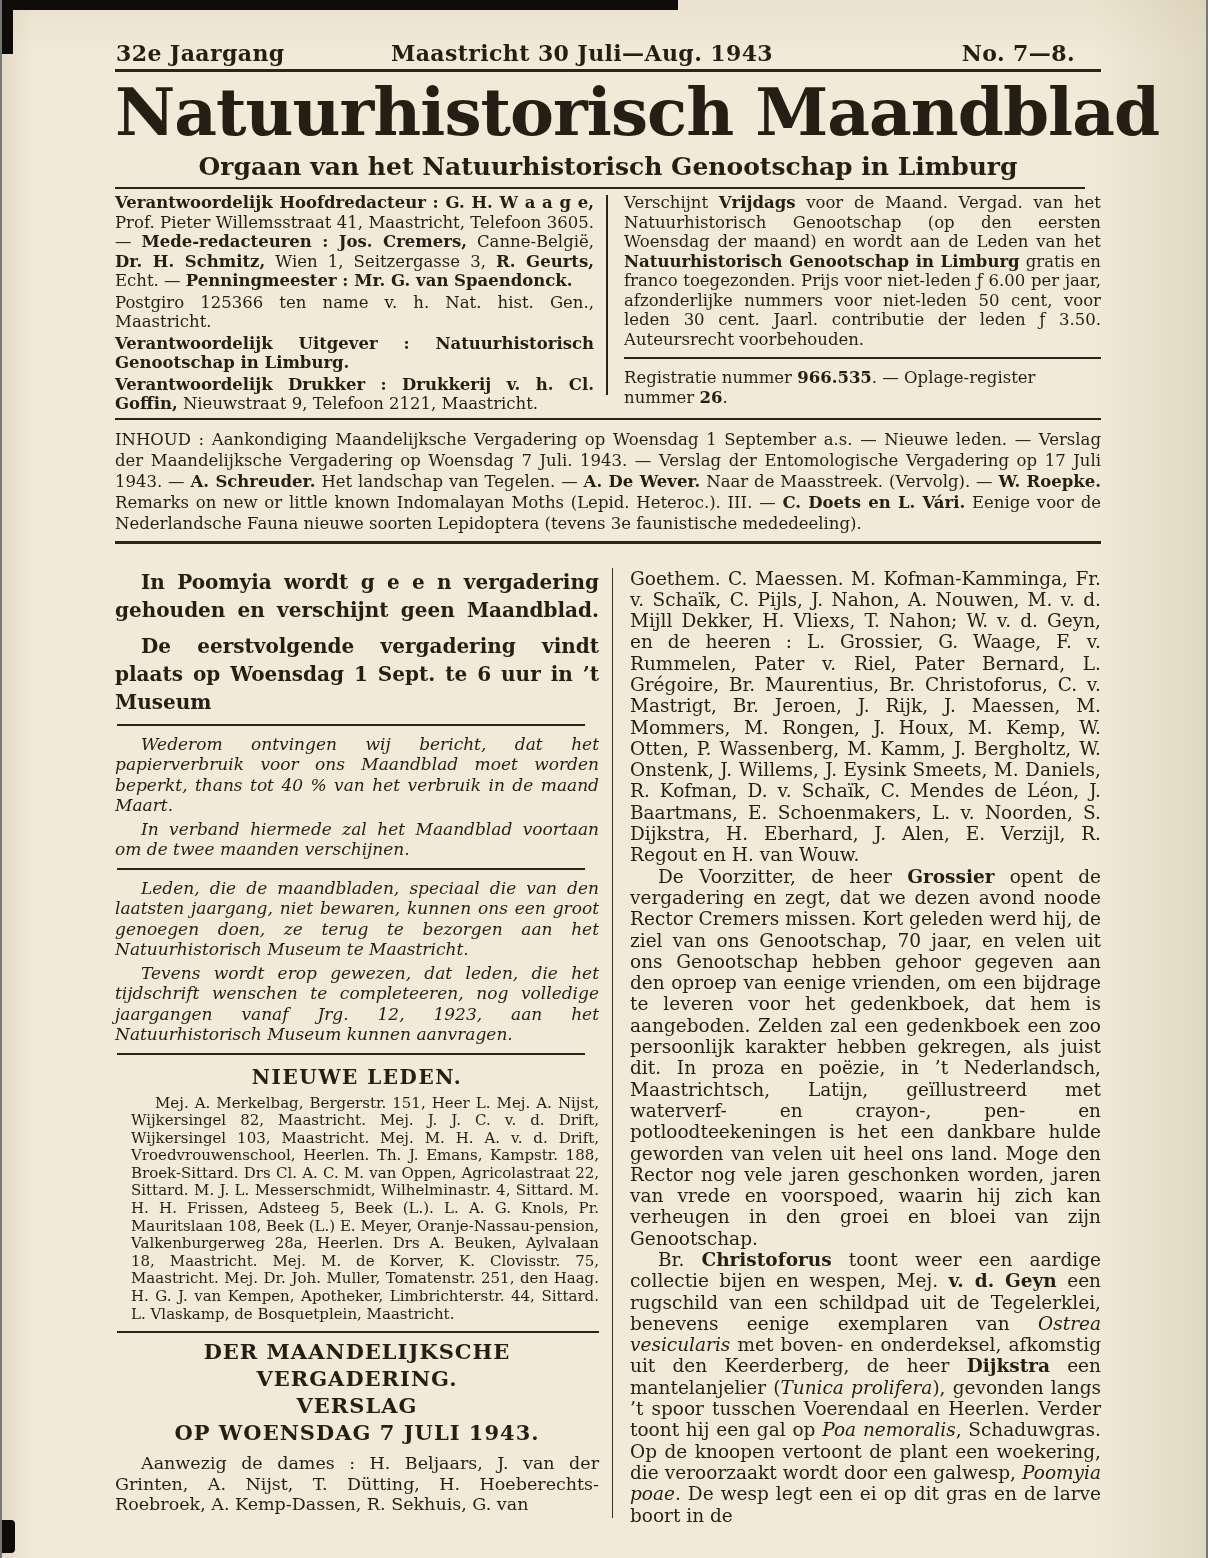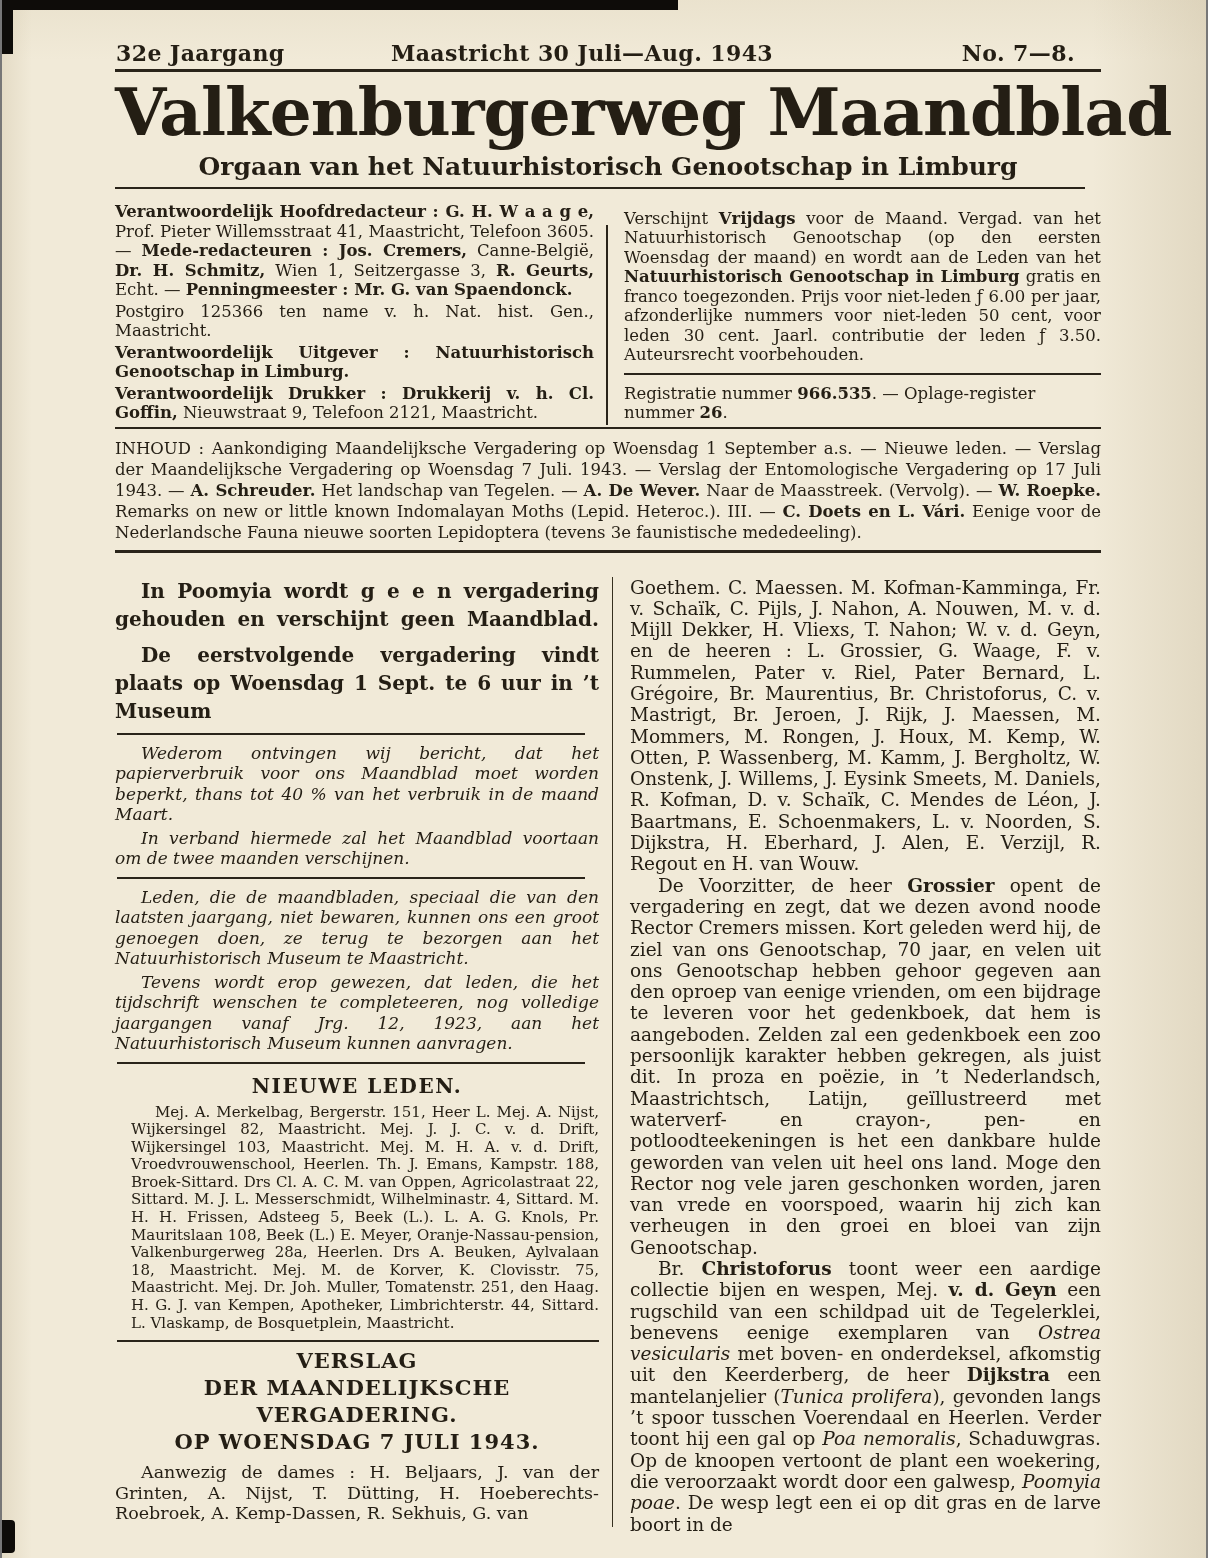--- a/index.html
+++ b/index.html
@@ -35,21 +35,21 @@
   .rule-mast{margin-top:2px;}
   .rule-toc{height:3px;margin-top:7px;}
 
   .title{
     margin:2px 0 0 0;font-size:66px;line-height:76px;font-weight:bold;
     text-align:center;white-space:nowrap;letter-spacing:-1px;
   }
   .subtitle{margin-top:2px;font-size:25px;line-height:30px;font-weight:bold;text-align:center;}
 
   
-  .masthead{display:flex;margin-top:13px;align-items:flex-end;}
+  .masthead{display:flex;margin-top:4px;}
   .m-left{width:479px;}
   .m-vdiv{width:2px;background:#2a241a;margin:2px 16px 0 12px;height:200px;}
   .m-right{flex:1;}
   .masthead p{margin:0 0 2px 0;font-size:16.5px;line-height:19.5px;text-align:justify;}
   .m-right .rule{margin-top:8px;margin-bottom:9px;}
   .m-reg{text-align:left !important;}
 
   .inhoud{margin:9px 0 0 0;font-size:16.5px;line-height:21px;text-align:justify;}
 
   
@@ -91,21 +91,21 @@
 
   <div class="content">
 
     <div class="h-row">
       <span class="h-vol">32e Jaargang</span>
       <span class="h-date">Maastricht 30 Juli—Aug. 1943</span>
       <span class="h-issue">No. 7—8.</span>
     </div>
     <div class="rule rule-head"></div>
 
-    <h1 class="title">Valkenburgerweg Maandblad</h1>
+    <h1 class="title">Natuurhistorisch Maandblad</h1>
     <div class="subtitle">Orgaan van het Natuurhistorisch Genootschap in Limburg</div>
     <div class="rule rule-sub"></div>
 
     <div class="masthead">
       <div class="m-left">
         <p><span class="run-b">Verantwoordelijk Hoofdredacteur : G. H. W a a g e,</span><span> Prof. Pieter Willemsstraat 41, Maastricht, Telefoon 3605. — </span><span class="run-b">Mede-redacteuren : Jos. Cremers,</span><span> Canne-België, </span><span class="run-b">Dr. H. Schmitz,</span><span> Wien 1, Seitzergasse 3, </span><span class="run-b">R. Geurts,</span><span> Echt. — </span><span class="run-b">Penningmeester : Mr. G. van Spaendonck.</span></p>
         <p><span>Postgiro 125366 ten name v. h. Nat. hist. Gen., Maastricht.</span></p>
         <p><span class="run-b">Verantwoordelijk Uitgever : Natuurhistorisch Genootschap in Limburg.</span></p>
         <p><span class="run-b">Verantwoordelijk Drukker : Drukkerij v. h. Cl. Goffin,</span><span> Nieuwstraat 9, Telefoon 2121, Maastricht.</span></p>
       </div>
@@ -141,22 +141,22 @@
           <p><span>Leden, die de maandbladen, speciaal die van den laatsten jaargang, niet bewaren, kunnen ons een groot genoegen doen, ze terug te bezorgen aan het Natuurhistorisch Museum te Maastricht.</span></p>
           <p><span>Tevens wordt erop gewezen, dat leden, die het tijdschrift wenschen te completeeren, nog volledige jaargangen vanaf Jrg. 12, 1923, aan het Natuurhistorisch Museum kunnen aanvragen.</span></p>
         </div>
         <div class="rule col-rule"></div>
 
         <h2 class="sec-heading">NIEUWE LEDEN.</h2>
         <p class="members"><span>Mej. A. Merkelbag, Bergerstr. 151, Heer L. Mej. A. Nijst, Wijkersingel 82, Maastricht. Mej. J. J. C. v. d. Drift, Wijkersingel 103, Maastricht. Mej. M. H. A. v. d. Drift, Vroedvrouwenschool, Heerlen. Th. J. Emans, Kampstr. 188, Broek-Sittard. Drs Cl. A. C. M. van Oppen, Agricolastraat 22, Sittard. M. J. L. Messerschmidt, Wilhelminastr. 4, Sittard. M. H. H. Frissen, Adsteeg 5, Beek (L.). L. A. G. Knols, Pr. Mauritslaan 108, Beek (L.) E. Meyer, Oranje-Nassau-pension, Valkenburgerweg 28a, Heerlen. Drs A. Beuken, Aylvalaan 18, Maastricht. Mej. M. de Korver, K. Clovisstr. 75, Maastricht. Mej. Dr. Joh. Muller, Tomatenstr. 251, den Haag. H. G. J. van Kempen, Apotheker, Limbrichterstr. 44, Sittard. L. Vlaskamp, de Bosquetplein, Maastricht.</span></p>
         <div class="rule col-rule wide"></div>
 
         <h2 class="sec-heading report-h">
+          <span>DER MAANDELIJKSCHE VERGADERING.</span>
           <span>VERSLAG</span>
-          <span>DER MAANDELIJKSCHE VERGADERING.</span>
           <span>OP WOENSDAG 7 JULI 1943.</span>
         </h2>
         <p class="attendees"><span>Aanwezig de dames : H. Beljaars, J. van der Grinten, A. Nijst, T. Dütting, H. Hoeberechts-Roebroek, A. Kemp-Dassen, R. Sekhuis, G. van</span></p>
       </div>
 
       <div class="col-divider"></div>
 
       <div class="col-right">
         <p class="body-p no-indent"><span>Goethem. C. Maessen. M. Kofman-Kamminga, Fr. v. Schaïk, C. Pijls, J. Nahon, A. Nouwen, M. v. d. Mijll Dekker, H. Vliexs, T. Nahon; W. v. d. Geyn, en de heeren : L. Grossier, G. Waage, F. v. Rummelen, Pater v. Riel, Pater Bernard, L. Grégoire, Br. Maurentius, Br. Christoforus, C. v. Mastrigt, Br. Jeroen, J. Rijk, J. Maessen, M. Mommers, M. Rongen, J. Houx, M. Kemp, W. Otten, P. Wassenberg, M. Kamm, J. Bergholtz, W. Onstenk, J. Willems, J. Eysink Smeets, M. Daniels, R. Kofman, D. v. Schaïk, C. Mendes de Léon, J. Baartmans, E. Schoenmakers, L. v. Noorden, S. Dijkstra, H. Eberhard, J. Alen, E. Verzijl, R. Regout en H. van Wouw.</span></p>
         <p class="body-p"><span>De Voorzitter, de heer </span><span class="run-b">Grossier</span><span> opent de vergadering en zegt, dat we dezen avond noode Rector Cremers missen. Kort geleden werd hij, de ziel van ons Genootschap, 70 jaar, en velen uit ons Genootschap hebben gehoor gegeven aan den oproep van eenige vrienden, om een bijdrage te leveren voor het gedenkboek, dat hem is aangeboden. Zelden zal een gedenkboek een zoo persoonlijk karakter hebben gekregen, als juist dit. In proza en poëzie, in ’t Nederlandsch, Maastrichtsch, Latijn, geïllustreerd met waterverf- en crayon-, pen- en potloodteekeningen is het een dankbare hulde geworden van velen uit heel ons land. Moge den Rector nog vele jaren geschonken worden, jaren van vrede en voorspoed, waarin hij zich kan verheugen in den groei en bloei van zijn Genootschap.</span></p>

